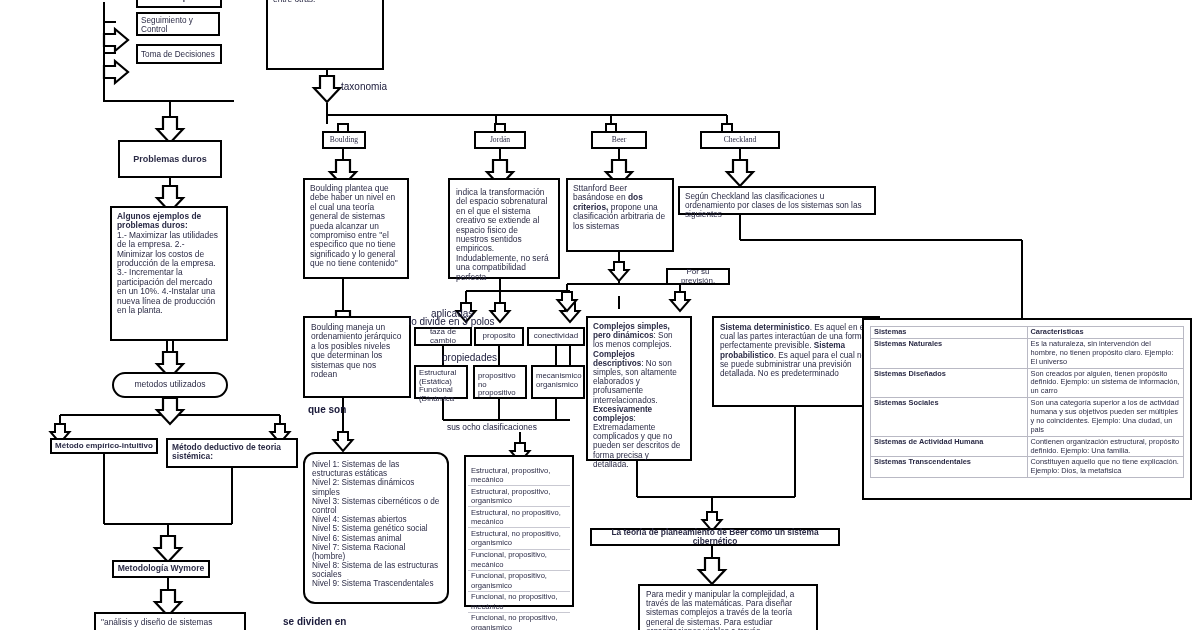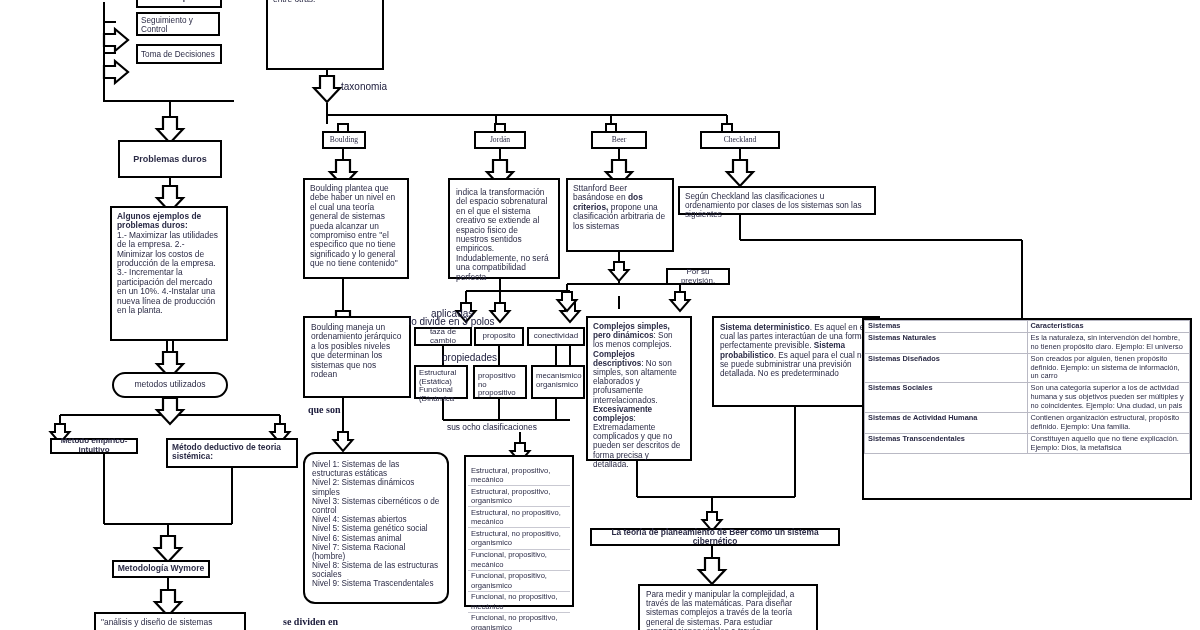--- a/index.html
+++ b/index.html
@@ -18,21 +18,21 @@
   }
   .node.thick{border-width:2.5px;}
   .node.center{display:flex;align-items:center;justify-content:center;text-align:center;}
   .node.bold{font-weight:bold;}
   .node.rounded{border-radius:12px;}
   .node.pill{border-radius:18px;}
   .node.serif{font-family:"Liberation Serif","DejaVu Serif",serif;}
   .node b{font-weight:bold;}
   
   .lbl{position:absolute;font-size:10px;color:#1a1a3a;white-space:nowrap;}
-  .lbl.b{font-weight:bold;font-family:Liberation Serif, serif;}
+  .lbl.b{font-weight:bold;}
   
   table.tbl{border-collapse:collapse;width:100%;font-size:7.4px;color:#2b2b46;}
   table.tbl td{border:0.8px solid #b9b9c4;padding:1px 3px;vertical-align:top;line-height:1.2;}
   table.tbl td.k{font-weight:bold;width:47%;}
   .listbox{font-size:7.6px;line-height:1.26;}
   .listbox div{border-bottom:0.8px solid #c9c9d2;padding:0.5px 3px;}
   .listbox div:last-child{border-bottom:none;}
 </style>
 </head>
 <body>
@@ -180,21 +180,21 @@
 
   <div class="node thick" style="left:110px;top:206px;width:118px;height:135px;padding:4px 5px;font-size:8.4px;">
     <div class="bold" style="font-weight:bold;">Algunos ejemplos de problemas duros:</div>
     <div>1.- Maximizar las utilidades de la empresa. 2.- Minimizar los costos de producción de la empresa. 3.- Incrementar la participación del mercado en un 10%. 4.-Instalar una nueva línea de producción en la planta.</div>
   </div>
 
   <div class="node pill center" style="left:112px;top:372px;width:116px;height:26px;font-size:8.6px;">
     <span>metodos utilizados</span>
   </div>
 
-  <div class="node thick center bold" style="left:50px;top:438px;width:88px;height:16px;font-size:8px;">
+  <div class="node thick center bold" style="left:50px;top:438px;width:108px;height:16px;font-size:8px;">
     <span>Método empírico-intuitivo</span>
   </div>
 
   <div class="node thick bold" style="left:166px;top:438px;width:132px;height:30px;font-size:8.4px;padding:3px 4px;">
     <span>Método deductivo de teoria sistémica:</span>
   </div>
 
   <div class="node thick center bold" style="left:112px;top:560px;width:98px;height:18px;font-size:8.6px;">
     <span>Metodología Wymore</span>
   </div>
@@ -316,21 +316,21 @@
   </div>
 
   <div class="node thick" style="left:638px;top:584px;width:180px;height:52px;padding:4px 6px;font-size:8.2px;">
     <span>Para medir y manipular la complejidad, a través de las matemáticas. Para diseñar sistemas complejos a través de la teoría general de sistemas. Para estudiar organizaciones viables a través</span>
   </div>
 
   <div class="node thick" style="left:678px;top:186px;width:198px;height:29px;padding:4px 5px;font-size:8.2px;">
     <span>Según Checkland las clasificaciones u ordenamiento por clases de los sistemas son las siguientes</span>
   </div>
 
-  <div class="node thick" style="left:862px;top:318px;width:330px;height:182px;padding:0;">
+  <div class="node thick" style="left:862px;top:318px;width:330px;height:182px;padding:6px;">
     <table class="tbl">
       <tbody>
           <tr>
         <td class="k">Sistemas</td>
         <td class="k">Caracteristicas</td>
       </tr>
       <tr>
         <td class="k">Sistemas Naturales</td>
         <td>Es la naturaleza, sin intervención del hombre, no tienen propósito claro. Ejemplo: El universo</td>
       </tr>

